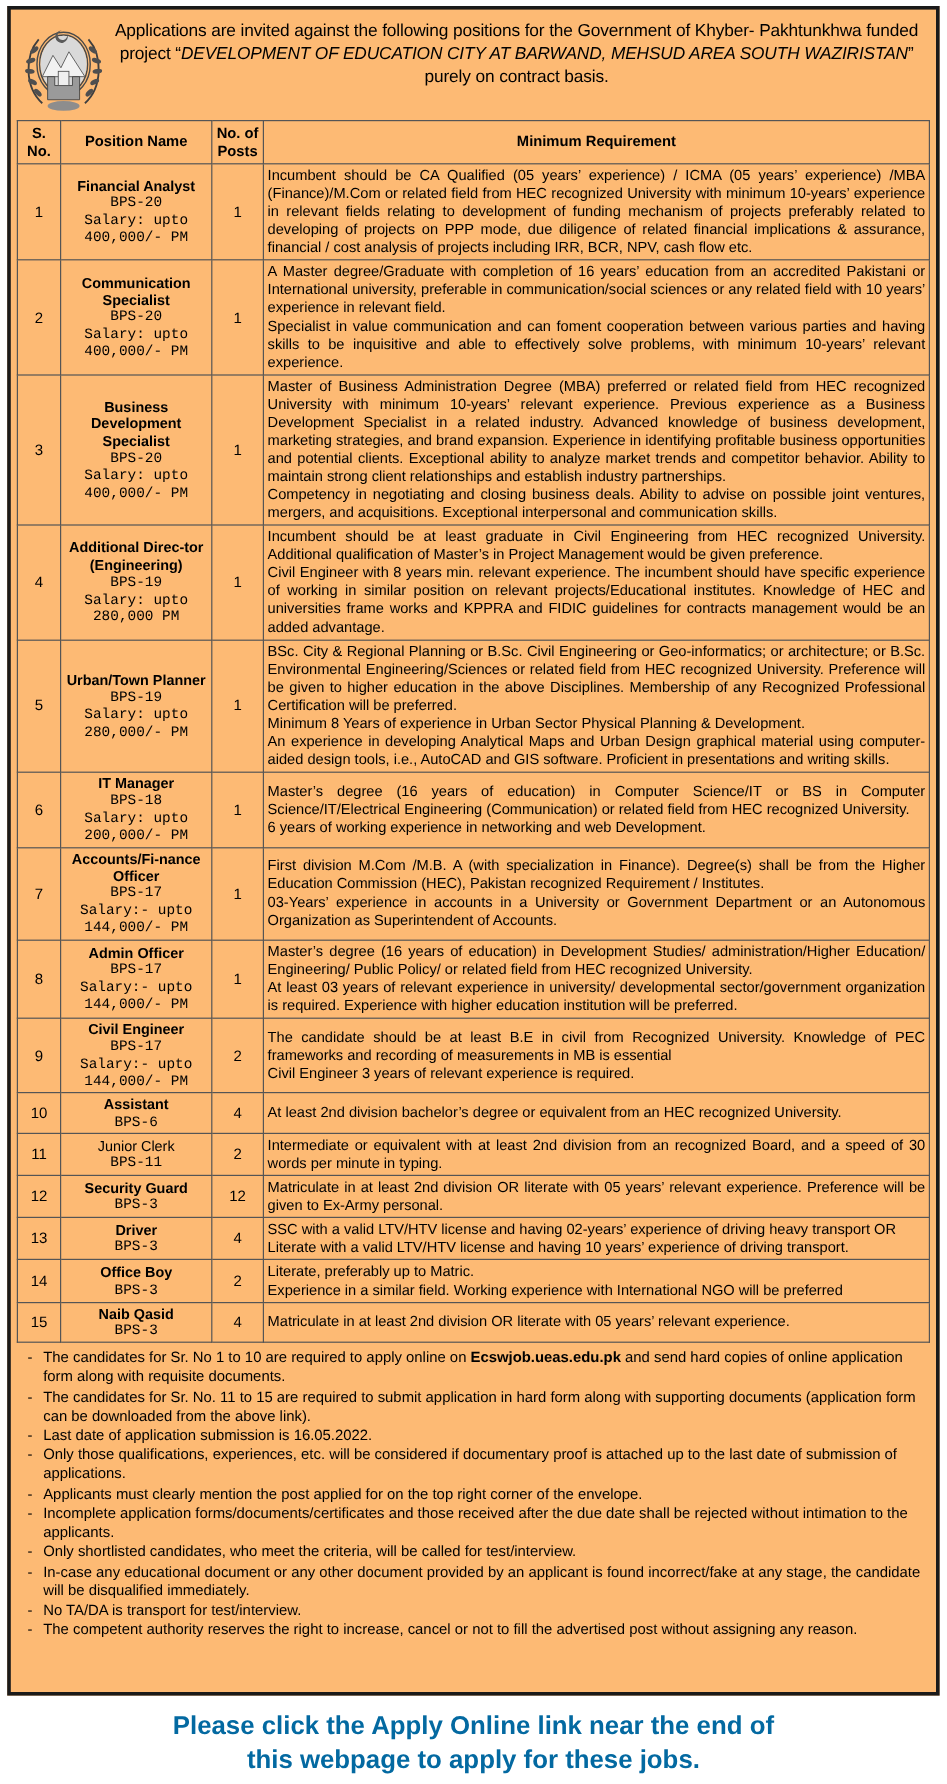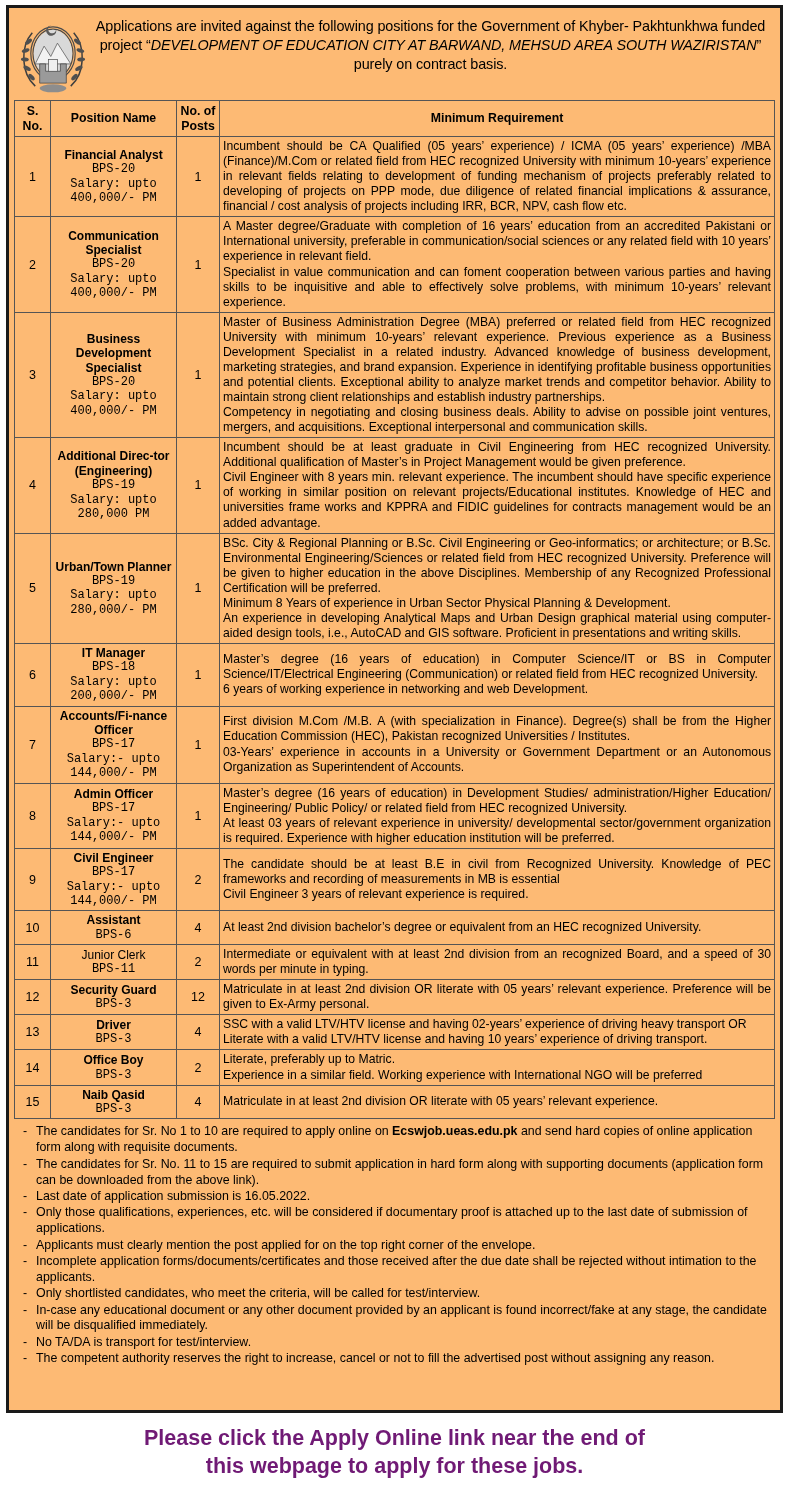--- a/index.html
+++ b/index.html
@@ -143,21 +143,21 @@
     margin-bottom: 1px;
   }
 
   
   .red-footer {
     position: absolute;
     left: 0;
     top: 1424px;
     width: 789px;
     text-align: center;
-    color: #701a75;
+    color: #0369a1;
     font-size: 21.5px;
     font-weight: bold;
     line-height: 1.32;
   }
 </style>
 </head>
 <body>
 
 <div class="page">
 
@@ -309,21 +309,21 @@
           <tr>
             <td class="sno">7</td>
             <td class="pos">
               <span class="pname">Accounts/Fi-nance Officer</span>
               <span class="pline">BPS-17</span>
               <span class="pline">Salary:- upto</span>
               <span class="pline">144,000/- PM</span>
             </td>
             <td class="np">1</td>
             <td class="req">
-              <p>First division M.Com /M.B. A (with specialization in Finance). Degree(s) shall be from the Higher Education Commission (HEC), Pakistan recognized Universities / Institutes.</p>
+              <p>First division M.Com /M.B. A (with specialization in Finance). Degree(s) shall be from the Higher Education Commission (HEC), Pakistan recognized Requirement / Institutes.</p>
               <p>03-Years’ experience in accounts in a University or Government Department or an Autonomous Organization as Superintendent of Accounts.</p>
             </td>
           </tr>
           <tr>
             <td class="sno">8</td>
             <td class="pos">
               <span class="pname">Admin Officer</span>
               <span class="pline">BPS-17</span>
               <span class="pline">Salary:- upto</span>
               <span class="pline">144,000/- PM</span>

